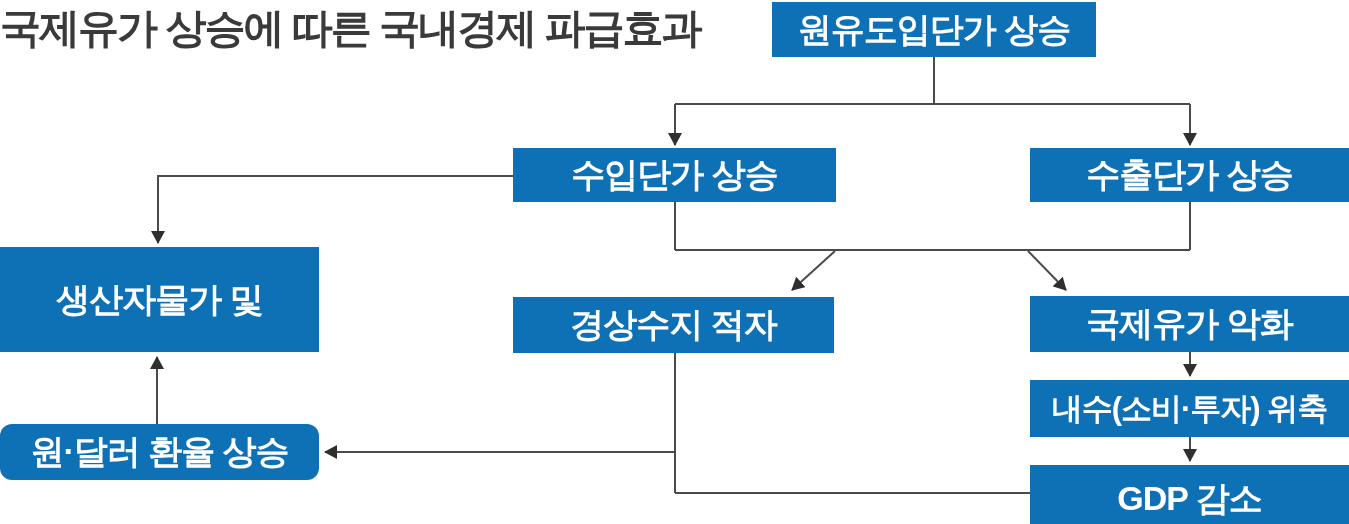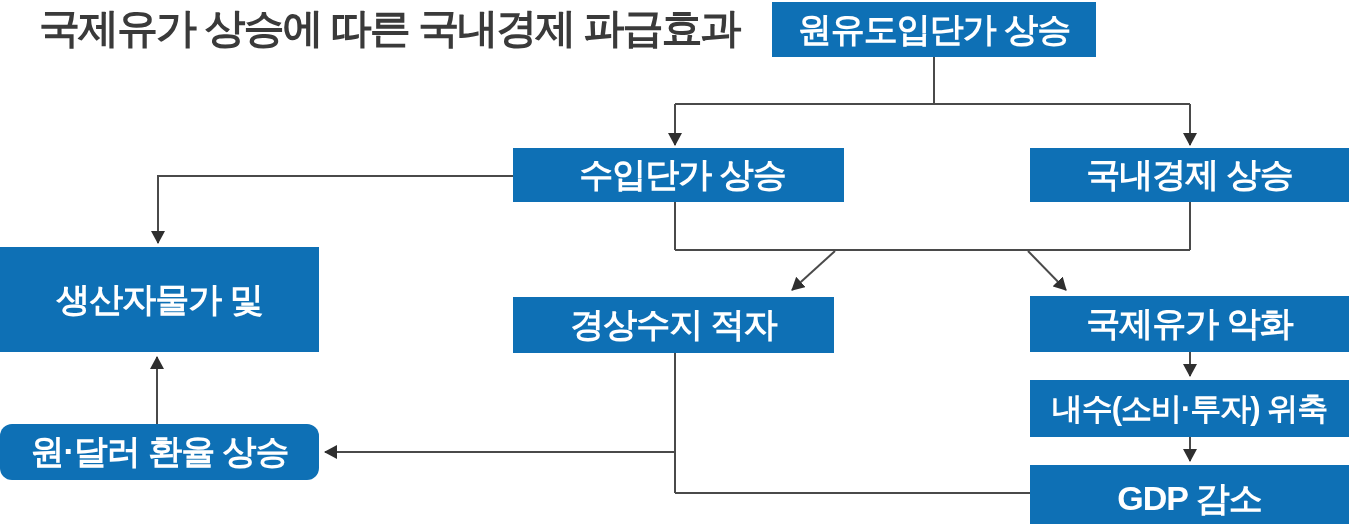--- a/index.html
+++ b/index.html
@@ -7,38 +7,38 @@
     position:relative;
     width:1349px;height:524px;
     background:#ffffff;
     overflow:hidden;
     font-family:"Liberation Sans","DejaVu Sans",sans-serif;
   }
   .title{
     position:absolute;left:0;top:2px;height:52px;
     display:flex;align-items:center;
     font-size:41px;font-weight:700;color:#3a3a3a;
-    letter-spacing:-2px;white-space:nowrap;margin-left:39px;
+    letter-spacing:-2px;white-space:nowrap;
   }
   .node{
     position:absolute;
     background:#0e70b5;
     color:#ffffff;
     display:flex;align-items:center;justify-content:center;
     font-weight:700;font-size:34px;letter-spacing:-1px;
     text-align:right;white-space:nowrap;
   }
   .node.two-line{flex-direction:row;line-height:47px;}
   .node.tight{font-size:31px;}
   svg.connectors{position:absolute;left:0;top:0;pointer-events:none;}
   svg.connectors path{stroke:#4a4a4a;stroke-width:2;fill:none;}
 
   
   #n-crude    {left:772px; top:2px;   width:324px;height:55px;}
-  #n-import   {left:513px; top:148px; width:323px;height:54px;padding-left:8px;}
+  #n-import   {left:513px; top:148px; width:323px;height:54px;}
   #n-export   {left:1030px;top:148px; width:319px;height:54px;}
   #n-prices   {left:0px;   top:247px; width:319px;height:105px;}
   #n-current  {left:513px; top:297px; width:321px;height:56px;}
   #n-terms    {left:1030px;top:296px; width:319px;height:56px;}
   #n-domestic {left:1030px;top:380px; width:319px;height:57px;}
   #n-gdp      {left:1030px;top:465px; width:319px;height:68px;}
   #n-fx       {left:0px;   top:424px; width:319px;height:56px;border-radius:12px;}
 </style>
 </head>
 <body>
@@ -73,21 +73,21 @@
 
   <div class="node" id="n-crude">
     <span>원유도입단가 상승</span>
   </div>
 
   <div class="node" id="n-import">
     <span>수입단가 상승</span>
   </div>
 
   <div class="node" id="n-export">
-    <span>국내경제 상승</span>
+    <span>수출단가 상승</span>
   </div>
 
   <div class="node two-line" id="n-prices">
     <span>생산자물가 및</span>
   </div>
 
   <div class="node" id="n-current">
     <span>경상수지 적자</span>
   </div>
 

